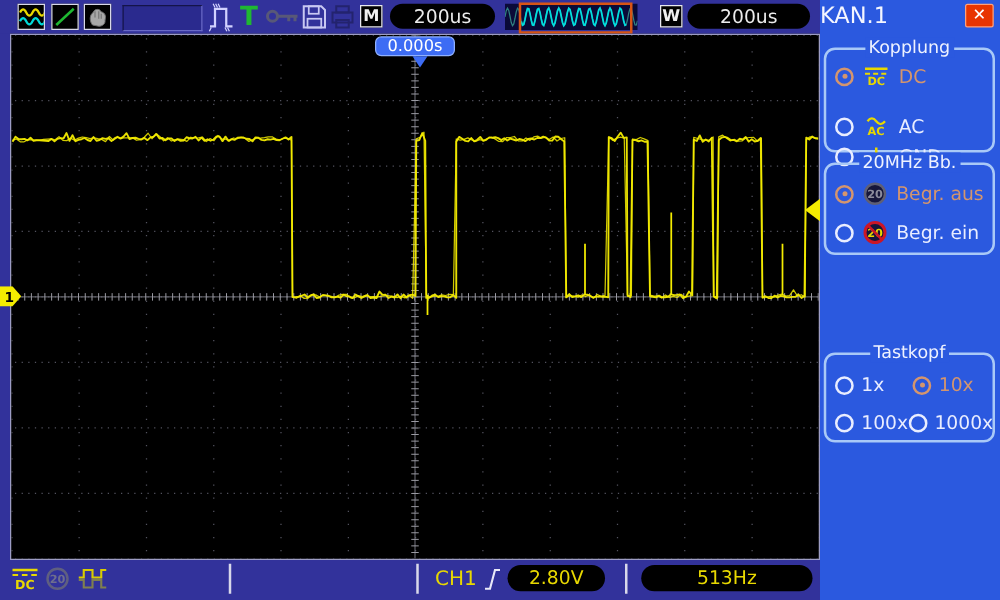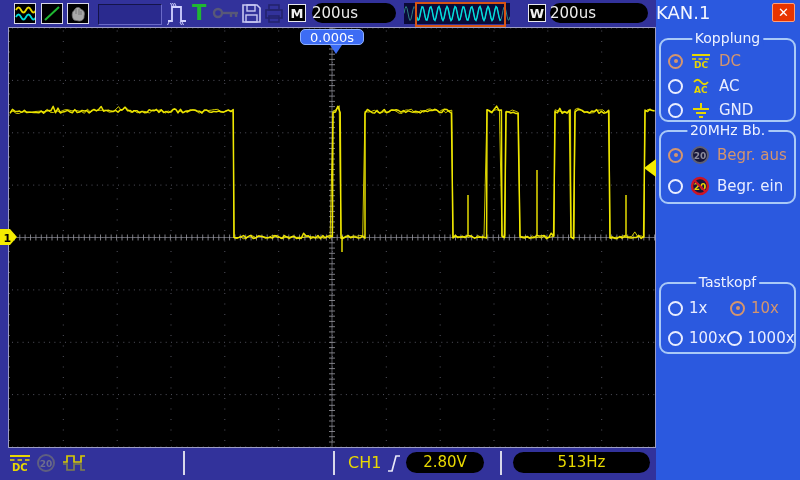--- a/index.html
+++ b/index.html
@@ -11,21 +11,21 @@
   }
   
   .toolbar{position:absolute;left:0;top:0;width:658px;height:27px;background:#32329b;}
   .tool-btn{position:absolute;top:3px;width:22px;height:21px;background:#000;border:1px solid #d8d8e8;box-sizing:border-box;}
   .sunken{position:absolute;left:98px;top:4px;width:62px;height:19px;background:#2a2a8e;
     border-top:1px solid #14144a;border-left:1px solid #14144a;border-bottom:1px solid #6a6ac8;border-right:1px solid #6a6ac8;}
   .t-letter{position:absolute;left:192px;top:1px;color:#1fb832;font-size:21px;font-weight:bold;line-height:24px;}
   .mwbox{position:absolute;top:4px;width:18px;height:18px;background:#000;border:1px solid #e8e8f0;
     color:#f0f0f0;font-size:13px;font-weight:bold;text-align:center;line-height:18px;box-sizing:border-box;}
   .pill{position:absolute;top:3px;height:20px;background:#000;border-radius:10px;
-    color:#ececec;font-size:15px;line-height:20px;}
+    color:#ececec;font-size:15px;text-align:center;line-height:20px;}
   .preview{position:absolute;left:404px;top:3px;width:106px;height:21px;background:#0a0a38;}
   .preview .sel-rect{position:absolute;left:11px;top:-1px;width:87px;height:21px;border:2px solid #d85414;}
   
   .scope{position:absolute;left:8px;top:27px;width:648px;height:421px;background:#000;
     border:1px solid #9c9cc4;box-sizing:border-box;}
   .scope svg{position:absolute;left:0;top:0;}
   .trig-tab{position:absolute;left:300px;top:29px;width:64px;height:16px;background:#3d6cf4;border:1px solid #8fb0ff;
     border-radius:5px;color:#fff;font-size:13px;line-height:15px;text-align:center;box-sizing:border-box;}
   .trig-tab-ptr{position:absolute;left:330px;top:45px;width:0;height:0;
     border-left:6px solid transparent;border-right:6px solid transparent;border-top:9px solid #3d6cf4;}
@@ -159,21 +159,21 @@
       <span class="radio"></span>
       <span class="picon">
         <svg width="22" height="16" viewBox="0 0 22 16">
           <line x1="2" y1="2" x2="20" y2="2" stroke="#e8d800" stroke-width="2"></line>
           <line x1="2" y1="6" x2="20" y2="6" stroke="#e8d800" stroke-width="1.6" stroke-dasharray="4 2.5"></line>
           <text x="4" y="15" font-size="9" font-weight="bold" fill="#e8d800">DC</text>
         </svg>
       </span>
       <span class="plabel">DC</span>
     </div>
-    <div class="prow" style="margin-top:3px">
+    <div class="prow" style="margin-top:18px">
       <span class="radio"></span>
       <span class="picon">
         <svg width="22" height="16" viewBox="0 0 22 16">
           <path d="M4,4 q3.5,-4.5 7,0 t7,0" fill="none" stroke="#e8d800" stroke-width="1.8"></path>
           <text x="4" y="15" font-size="9" font-weight="bold" fill="#e8d800">AC</text>
         </svg>
       </span>
       <span class="plabel">AC</span>
     </div>
     <div class="prow" style="margin-top:2px">

